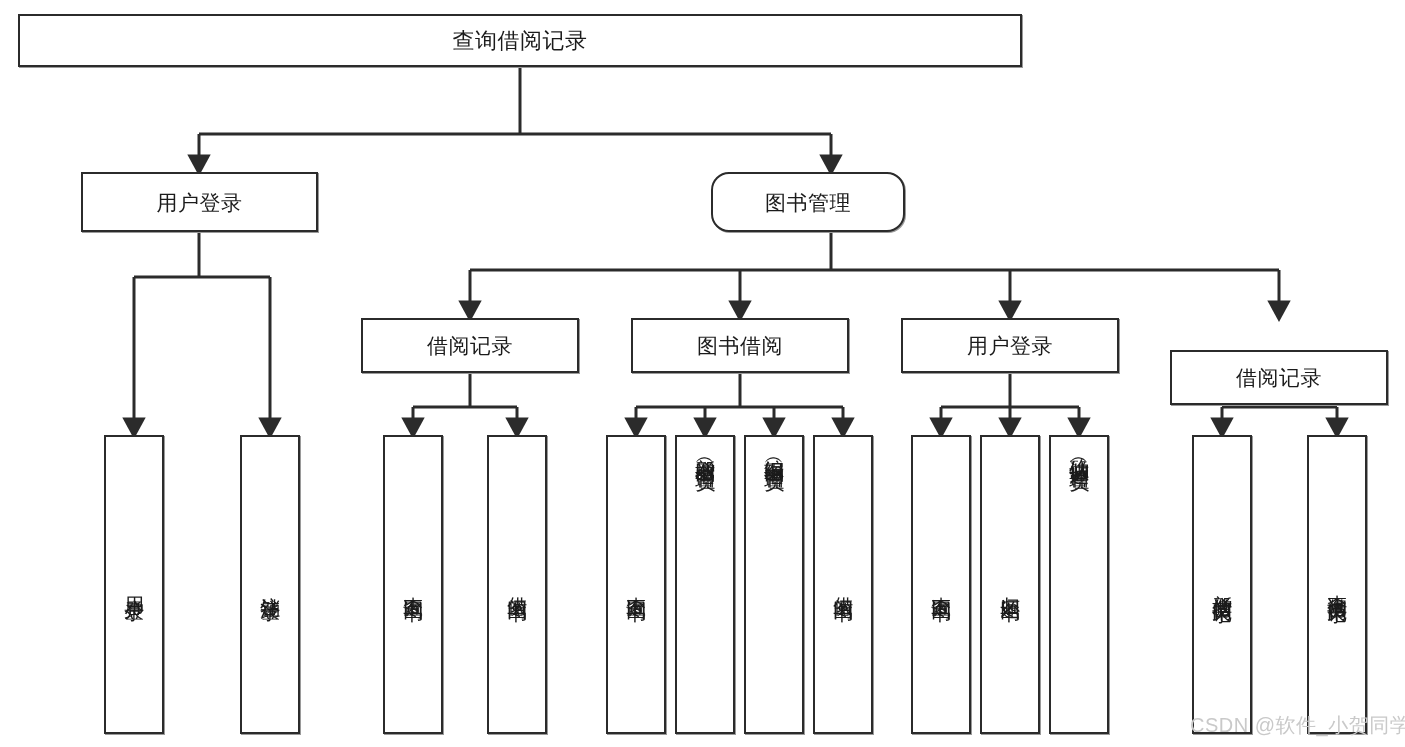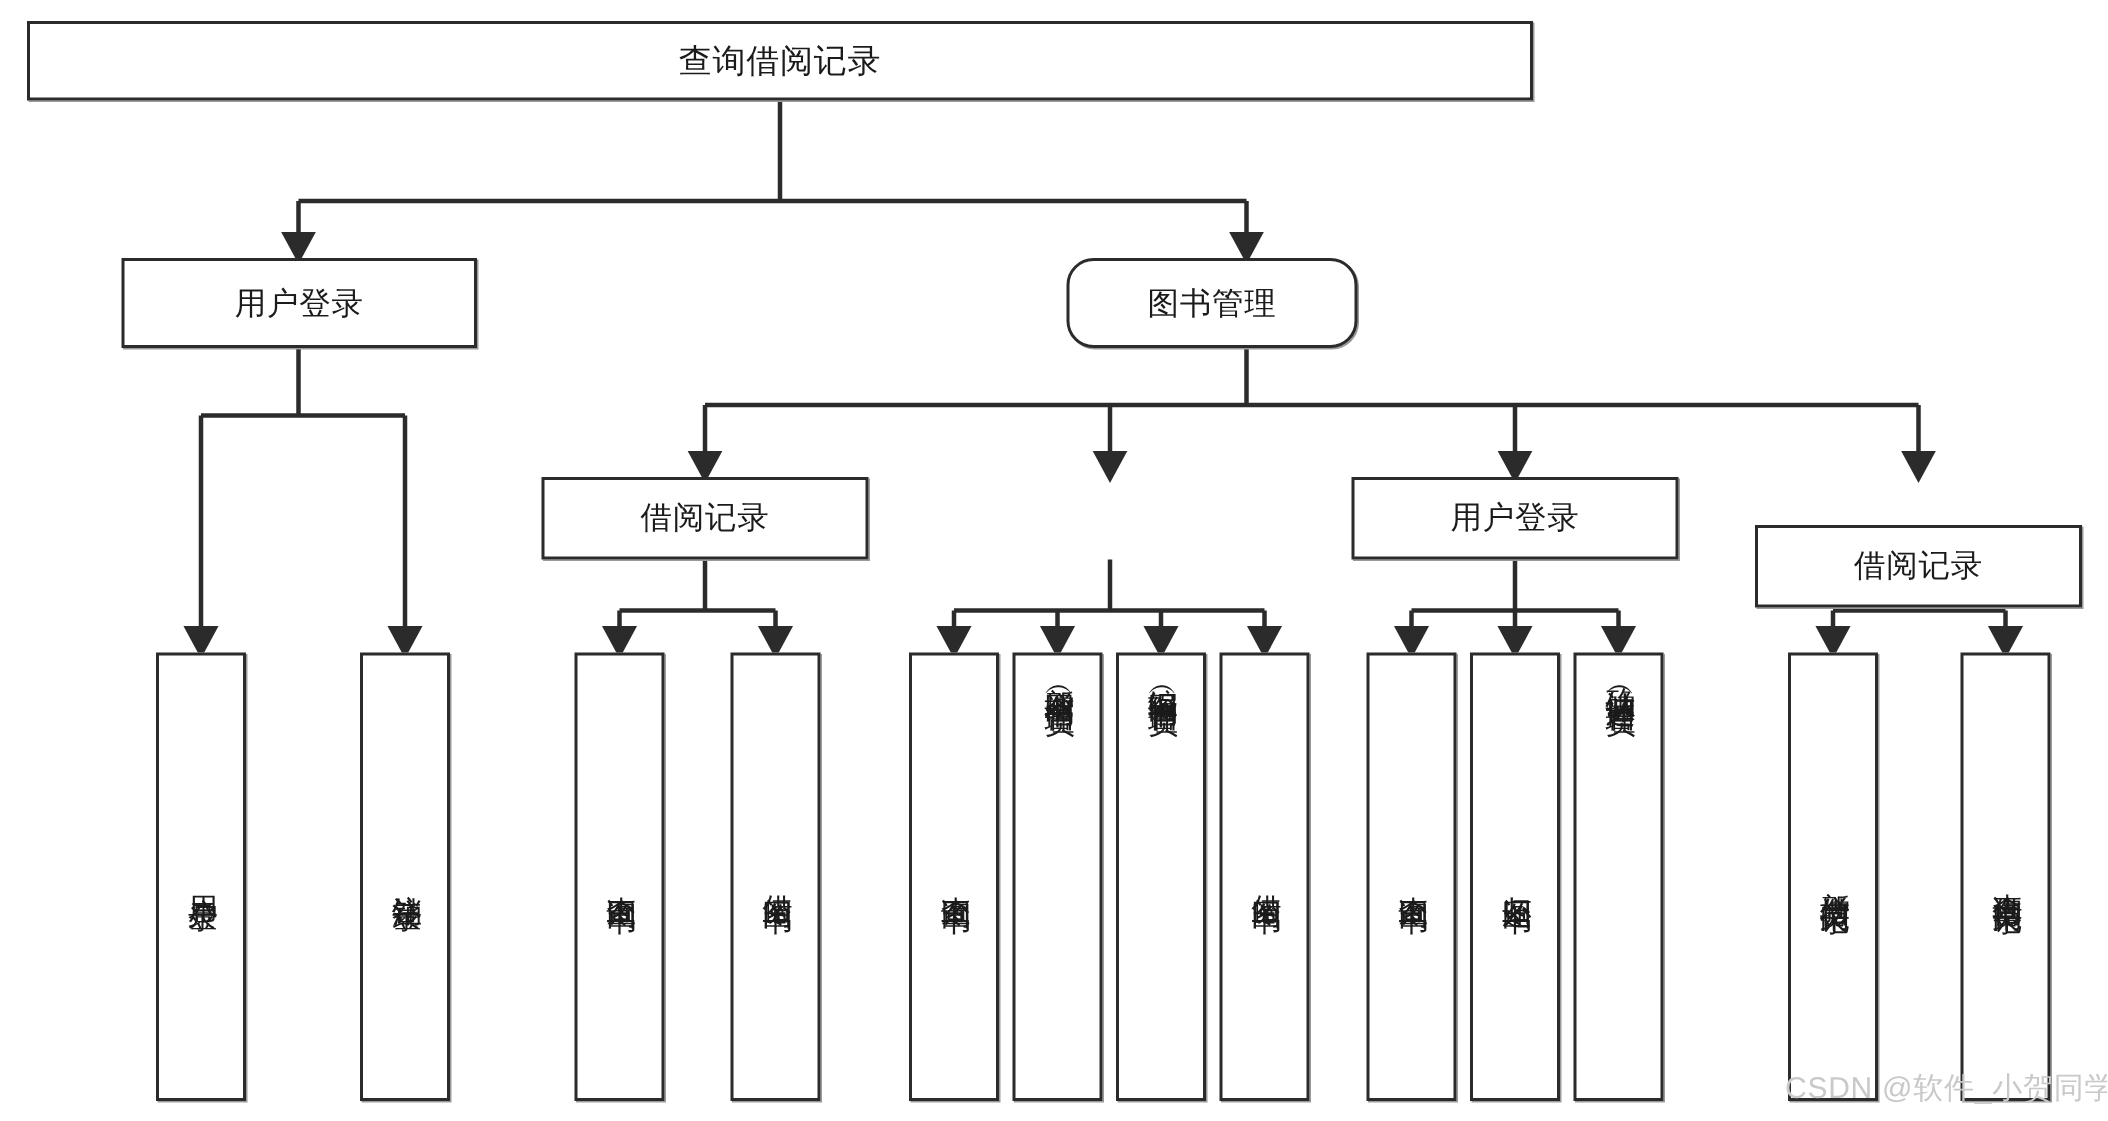--- a/index.html
+++ b/index.html
@@ -136,20 +136,23 @@
   </div>
 
   <div class="node horiz" style="left:711px; top:172px; width:194px; height:60px;border-radius:18px;">
     <span class="node-label">图书管理</span>
   </div>
 
   <div class="node horiz" style="left:361px; top:318px; width:218px; height:55px;">
     <span class="node-label">借阅记录</span>
   </div>
 
+  <div class="node horiz" style="left:631px; top:318px; width:218px; height:55px;">
+    <span class="node-label">图书借阅</span>
+  </div>
 
   <div class="node horiz" style="left:901px; top:318px; width:218px; height:55px;">
     <span class="node-label">用户登录</span>
   </div>
 
   <div class="node horiz" style="left:1170px; top:318px; width:218px; height:55px;margin-top:32px;">
     <span class="node-label">借阅记录</span>
   </div>
 
   <div class="node vert centered" style="left:104px; top:435px; width:60px; height:299px;">

